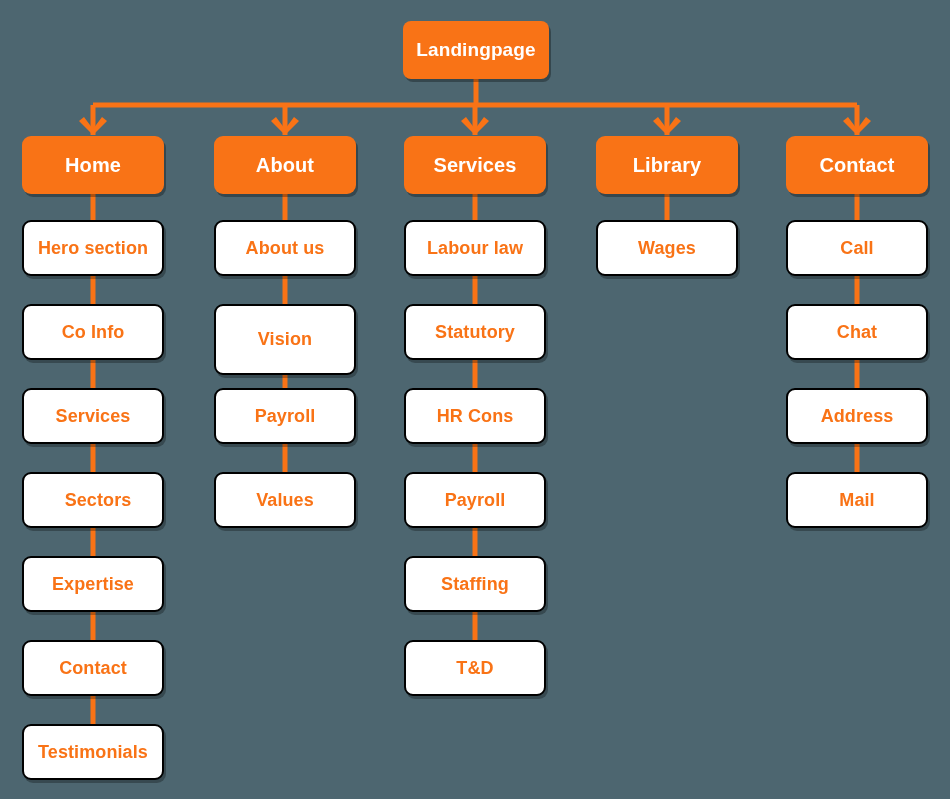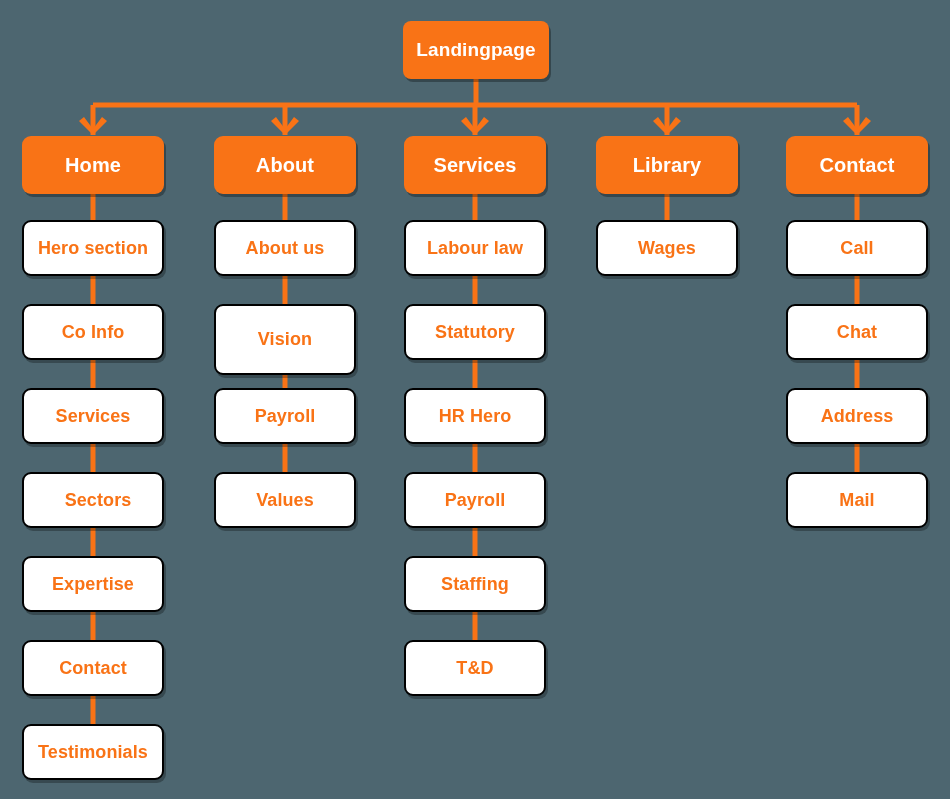--- a/index.html
+++ b/index.html
@@ -117,21 +117,21 @@
       <div class="node node-leaf" style="left: 22px; top: 640px; width: 142px; height: 56px;">Contact</div>
       <div class="node node-leaf" style="left: 22px; top: 724px; width: 142px; height: 56px;">Testimonials</div>
       <div class="node node-section" style="left: 214px; top: 136px; width: 142px; height: 58px;">About</div>
       <div class="node node-leaf" style="left: 214px; top: 220px; width: 142px; height: 56px;">About us</div>
       <div class="node node-leaf" style="left: 214px; top: 304px; width: 142px; height: 71px;">Vision</div>
       <div class="node node-leaf" style="left: 214px; top: 388px; width: 142px; height: 56px;">Payroll</div>
       <div class="node node-leaf" style="left: 214px; top: 472px; width: 142px; height: 56px;">Values</div>
       <div class="node node-section" style="left: 404px; top: 136px; width: 142px; height: 58px;">Services</div>
       <div class="node node-leaf" style="left: 404px; top: 220px; width: 142px; height: 56px;">Labour law</div>
       <div class="node node-leaf" style="left: 404px; top: 304px; width: 142px; height: 56px;">Statutory</div>
-      <div class="node node-leaf" style="left: 404px; top: 388px; width: 142px; height: 56px;">HR Hero</div>
+      <div class="node node-leaf" style="left: 404px; top: 388px; width: 142px; height: 56px;">HR Cons</div>
       <div class="node node-leaf" style="left: 404px; top: 472px; width: 142px; height: 56px;">Payroll</div>
       <div class="node node-leaf" style="left: 404px; top: 556px; width: 142px; height: 56px;">Staffing</div>
       <div class="node node-leaf" style="left: 404px; top: 640px; width: 142px; height: 56px;">T&amp;D</div>
       <div class="node node-section" style="left: 596px; top: 136px; width: 142px; height: 58px;">Library</div>
       <div class="node node-leaf" style="left: 596px; top: 220px; width: 142px; height: 56px;">Wages</div>
       <div class="node node-section" style="left: 786px; top: 136px; width: 142px; height: 58px;">Contact</div>
       <div class="node node-leaf" style="left: 786px; top: 220px; width: 142px; height: 56px;">Call</div>
       <div class="node node-leaf" style="left: 786px; top: 304px; width: 142px; height: 56px;">Chat</div>
       <div class="node node-leaf" style="left: 786px; top: 388px; width: 142px; height: 56px;">Address</div>
       <div class="node node-leaf" style="left: 786px; top: 472px; width: 142px; height: 56px;">Mail</div>

